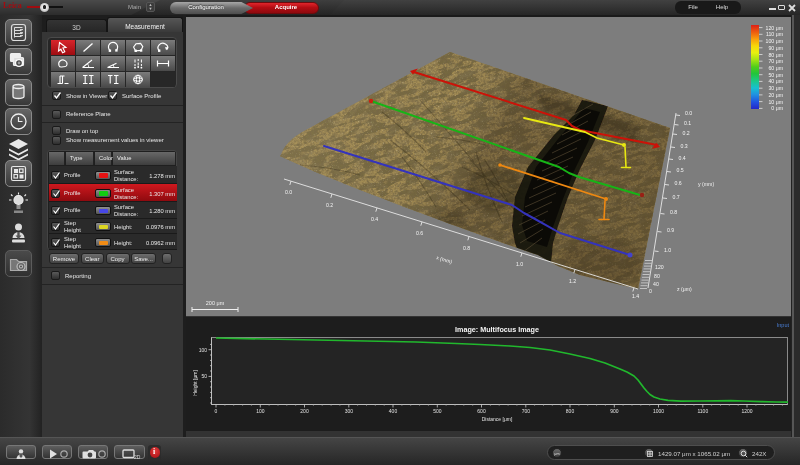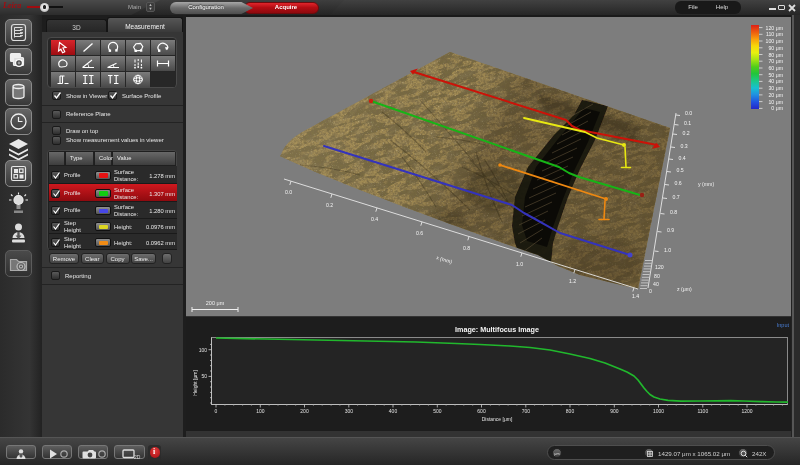--- a/index.html
+++ b/index.html
@@ -23,21 +23,21 @@
 .sw i{position:absolute;left:2.5px;top:1.5px;width:9.5px;height:4.5px;display:block;border-radius:1px;}
 .tv{position:absolute;left:95px;width:32px;text-align:right;white-space:nowrap;}
 .pb{position:absolute;height:11px;background:linear-gradient(#6e6e6e,#424242);border:1px solid #222;border-radius:3px;text-align:center;padding-top:2px;}
 .bb{position:absolute;height:14px;border-radius:3px;background:linear-gradient(#5e5e5e,#333);border:1px solid #777;}
 </style></head>
 <body>
 <div id="app">
 <div id="topbar">
   <div style="position:absolute;left:0;top:0;width:160px;height:15px;background:linear-gradient(#4a4a4a,#2c2c2c);clip-path:polygon(0 0,100% 0,82% 100%,0 100%);"></div>
   <div style="position:absolute;left:330px;top:0;width:470px;height:15px;background:linear-gradient(#414141,#262626);clip-path:polygon(3% 0,100% 0,100% 100%,0 100%);"></div>
-  <div style="position:absolute;left:3px;top:1px;width:22px;height:11px;color:#a30c10;font-size:8px;font-weight:bold;font-style:italic;font-family:'Liberation Serif',serif;">Leica</div>
+  <div style="position:absolute;left:3px;top:1px;width:22px;height:11px;color:#a30c10;font-size:8px;font-weight:bold;font-family:'Liberation Serif',serif;">Leica</div>
   <div style="position:absolute;left:27px;top:6px;width:36px;height:2px;background:#111;"></div>
   <div style="position:absolute;left:27px;top:6px;width:17px;height:2px;background:#a00c10;"></div>
   <div style="position:absolute;left:40px;top:2.5px;width:9px;height:9px;border-radius:50%;background:radial-gradient(circle at 50% 45%,#222 0 25%,#eee 30%,#ccc 60%,#777 100%);"></div>
   <div class="lbl" style="left:128px;top:4px;color:#aaa;">Main</div>
   <div style="position:absolute;left:146px;top:2px;width:9px;height:10px;border-radius:2px;background:#3c3c3c;border:1px solid #555;color:#bbb;font-size:4px;line-height:4px;text-align:center;">▲<br>▼</div>
   <div style="position:absolute;left:244px;top:2px;width:75px;height:12px;border-radius:7px;background:linear-gradient(#e0262c,#b30d13 45%,#8e090e);border:1px solid #6e0a0d;"></div>
   <div style="position:absolute;left:170px;top:2px;width:83px;height:12px;background:linear-gradient(#a8a8a8,#6a6a6a 50%,#4e4e4e);border-radius:6px 0 0 6px;clip-path:polygon(0 0,86% 0,100% 50%,86% 100%,0 100%);"></div>
   <div class="lbl" style="left:170px;top:4.2px;width:72px;text-align:center;color:#fff;text-shadow:0 -1px 1px #333;">Configuration</div>
   <div class="lbl" style="left:253px;top:4.2px;width:66px;text-align:center;color:#fff;font-weight:bold;">Acquire</div>
   <div style="position:absolute;left:675px;top:1px;width:66px;height:12.5px;background:#191919;border-radius:6px;"></div>

